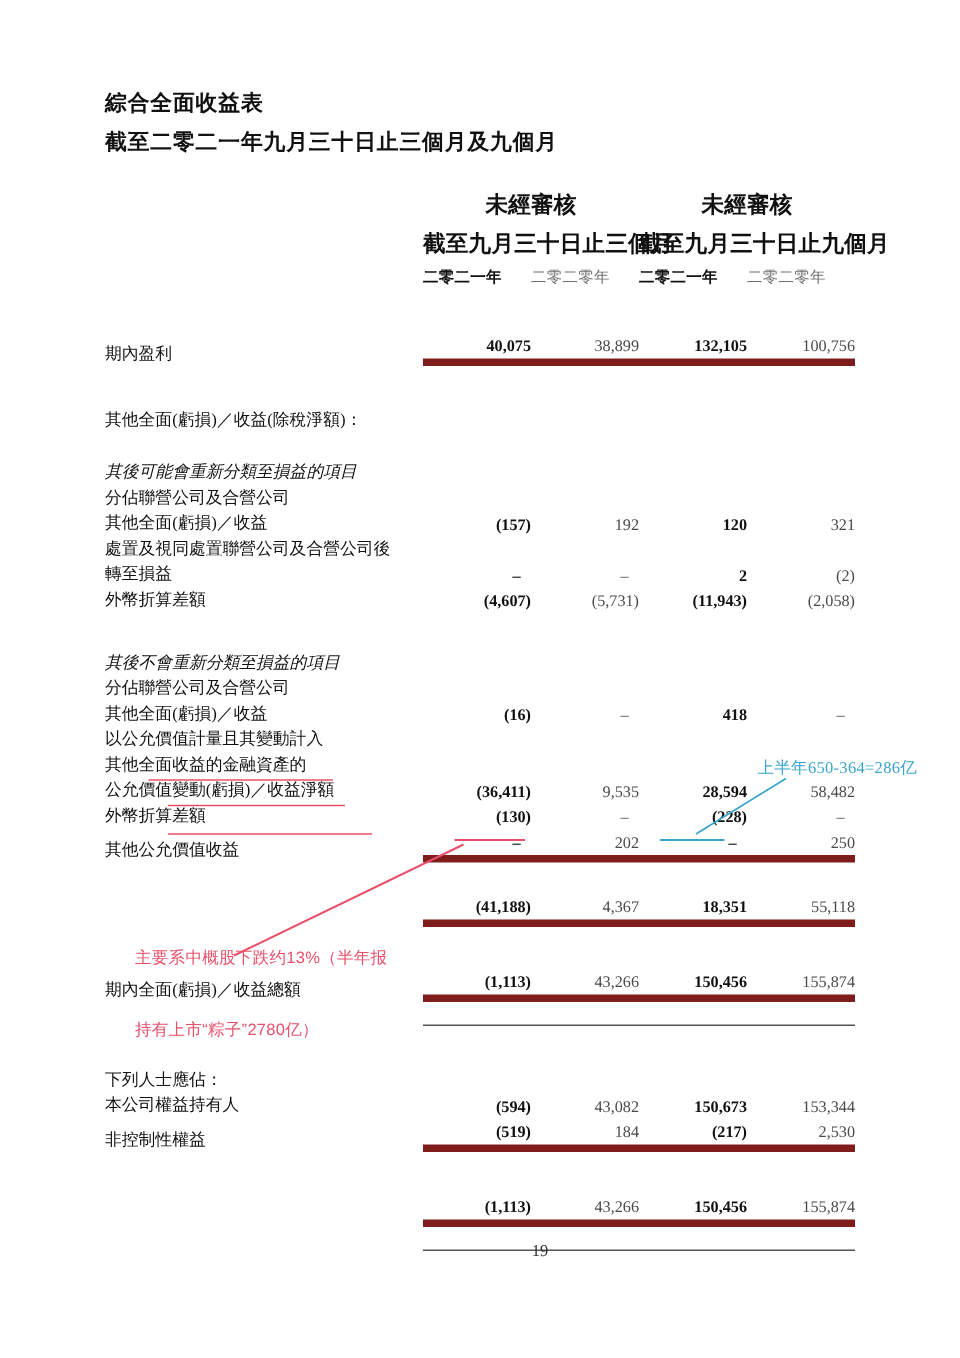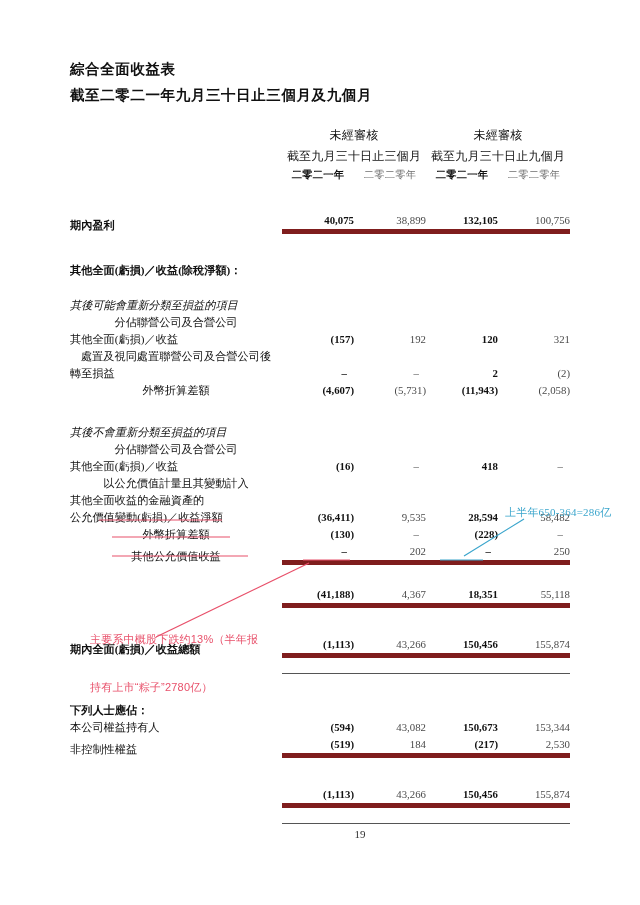--- a/index.html
+++ b/index.html
@@ -60,50 +60,49 @@
   table.fin col.c-label { width: 212px; }
   table.fin col.c-num   { width: 72px; }
 
   table.fin td, table.fin th {
     padding: 0;
     vertical-align: bottom;
   }
 
   
   .hdr {
-    text-align: center;
     font-size: 10.3px;
     line-height: 1.72;
     letter-spacing: 0.2px;
     padding-bottom: 0;
     white-space: nowrap;
   }
   .hdr.bold  { font-weight: bold; color: #111; }
   .hdr.light { font-weight: normal; color: #6f6f6f; }
   .hdr-span {
     text-align: center;
-    font-weight: normal;
-    font-size: 12px;
+    font-weight: bold;
+    font-size: 15px;
     line-height: 1.72;
     letter-spacing: 0.2px;
     color: #111;
     white-space: nowrap;
   }
 
   
   .lbl {
     font-size: 11.2px;
     line-height: 1.0;
     color: #111;
     white-space: nowrap;
   }
-  .lbl.bold   { font-weight: bold; }
+  .lbl.bold   { font-weight: normal; }
   .lbl.italic { font-style: italic; }
   .ind1 { padding-left: 16px; }
-  .ind2 { padding-left: 30px; text-align: center; }
+  .ind2 { padding-left: 30px; }
   .ind3 { padding-left: 44px; }
 
   
   .num {
     text-align: right;
     font-size: 10.8px;
     line-height: 1.0;
     padding-right: 6px;
     white-space: nowrap;
     font-variant-numeric: lining-nums;

